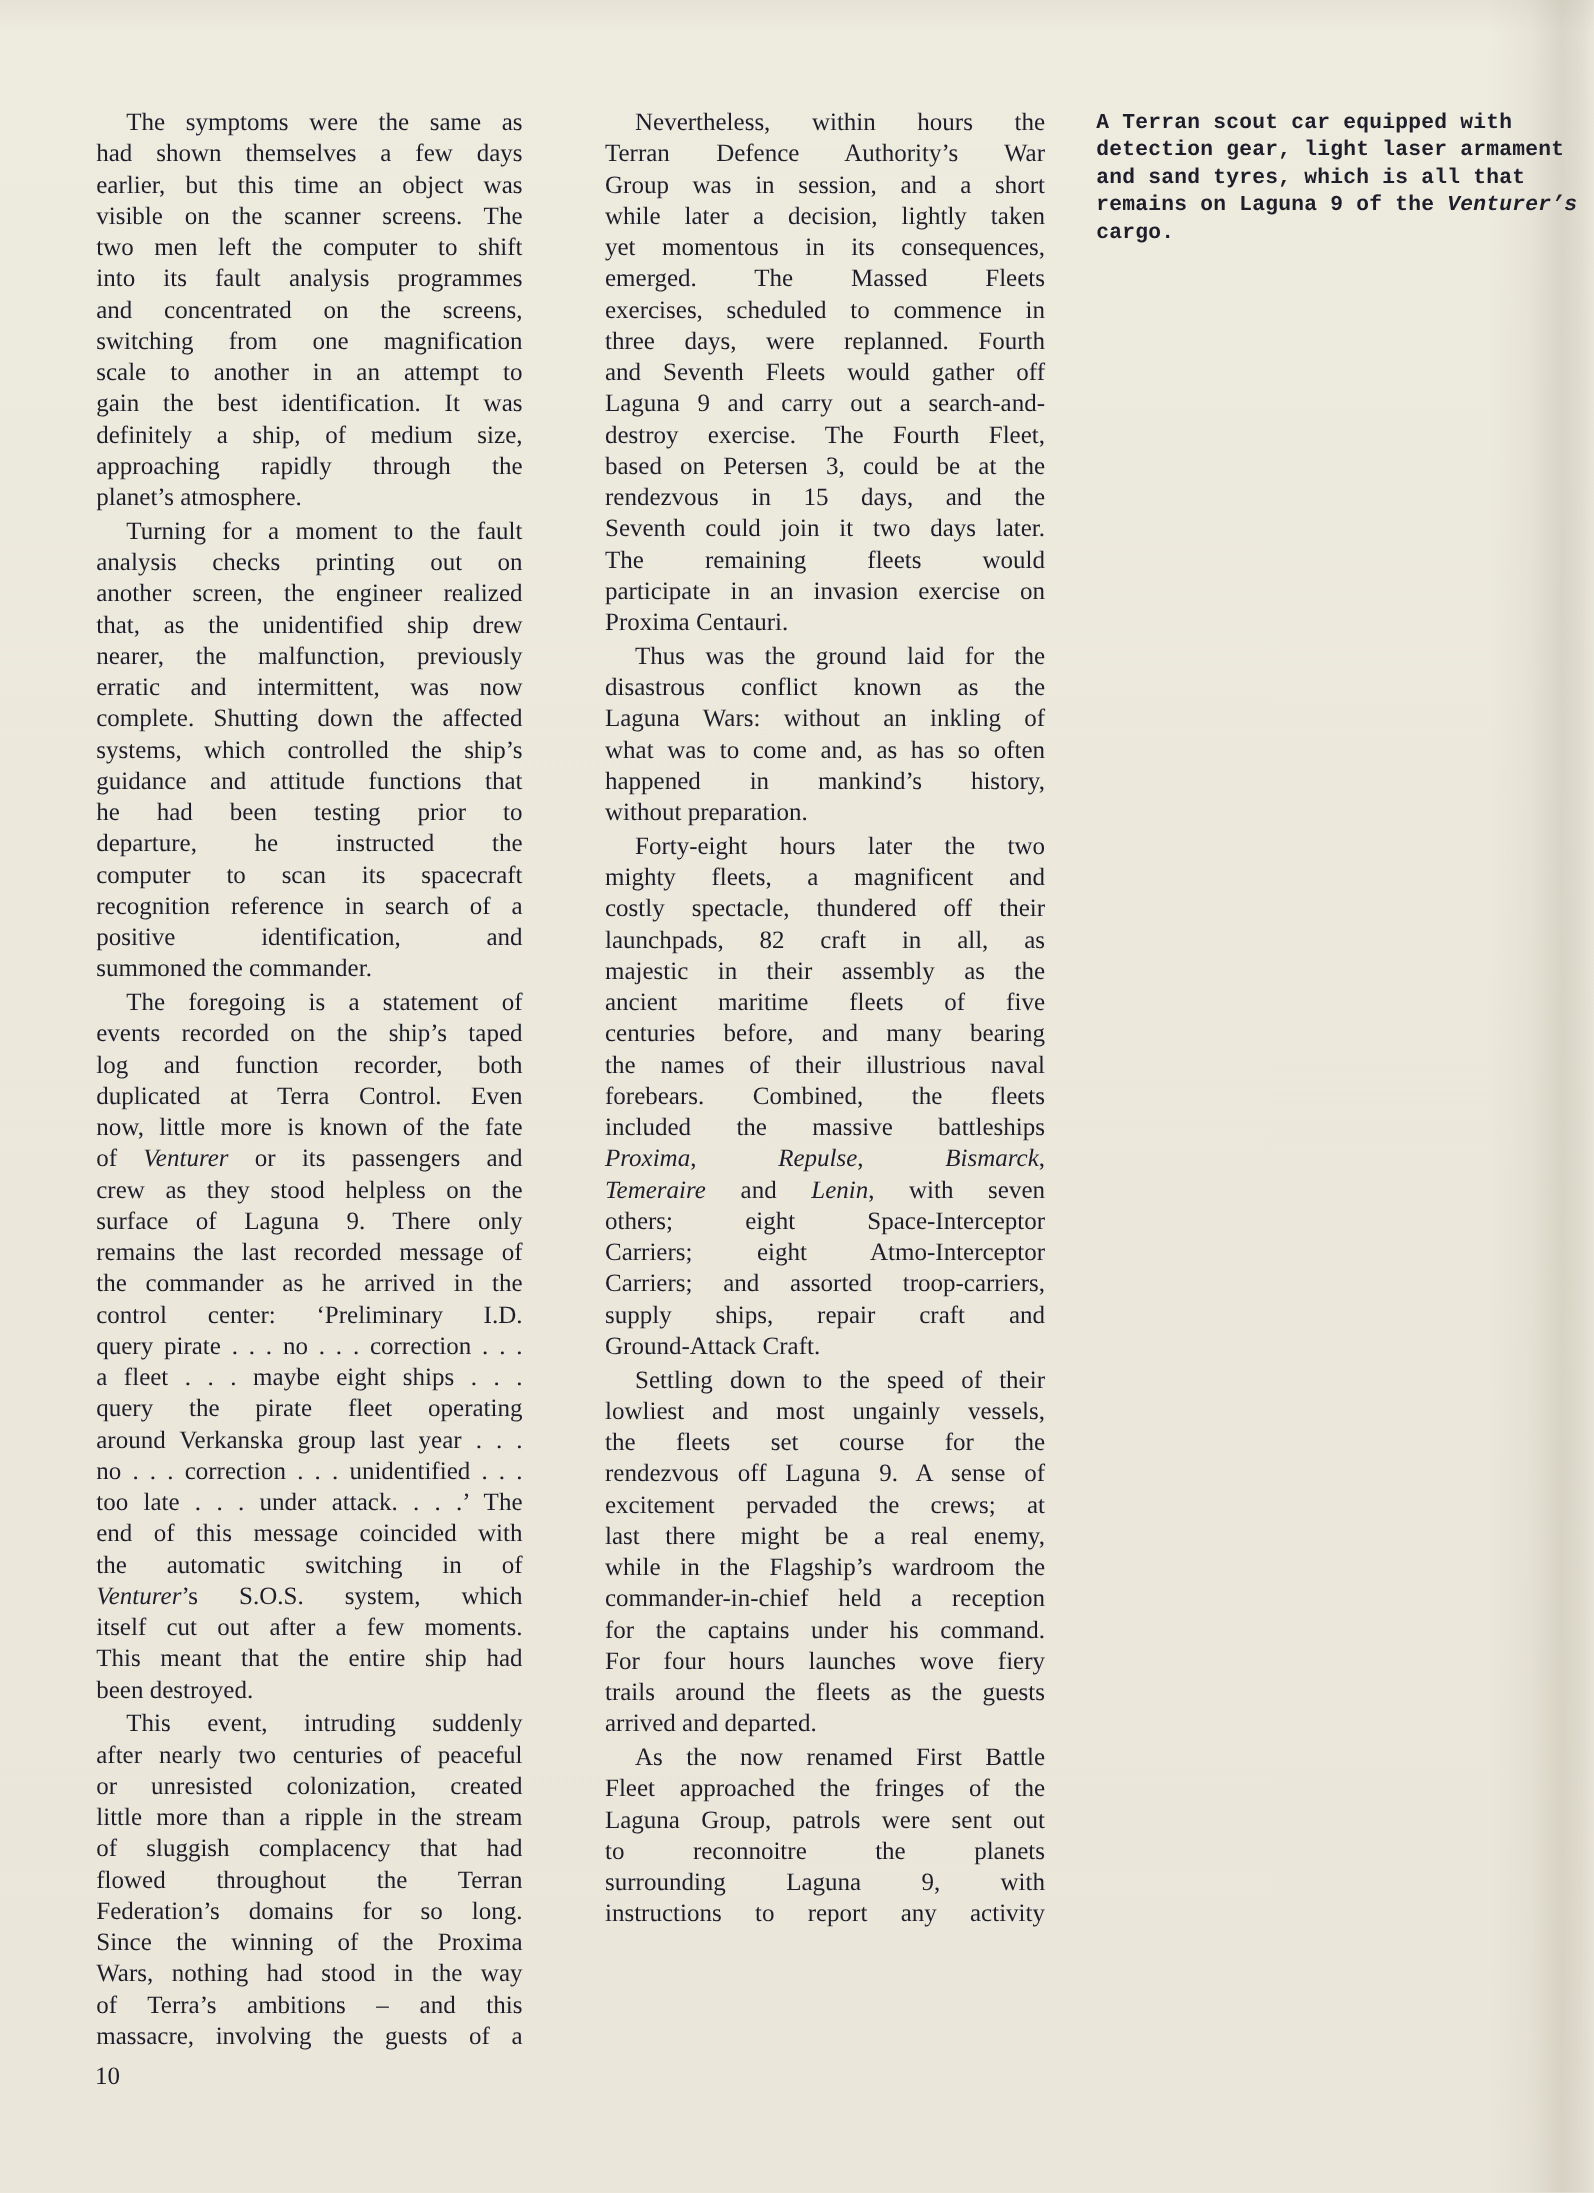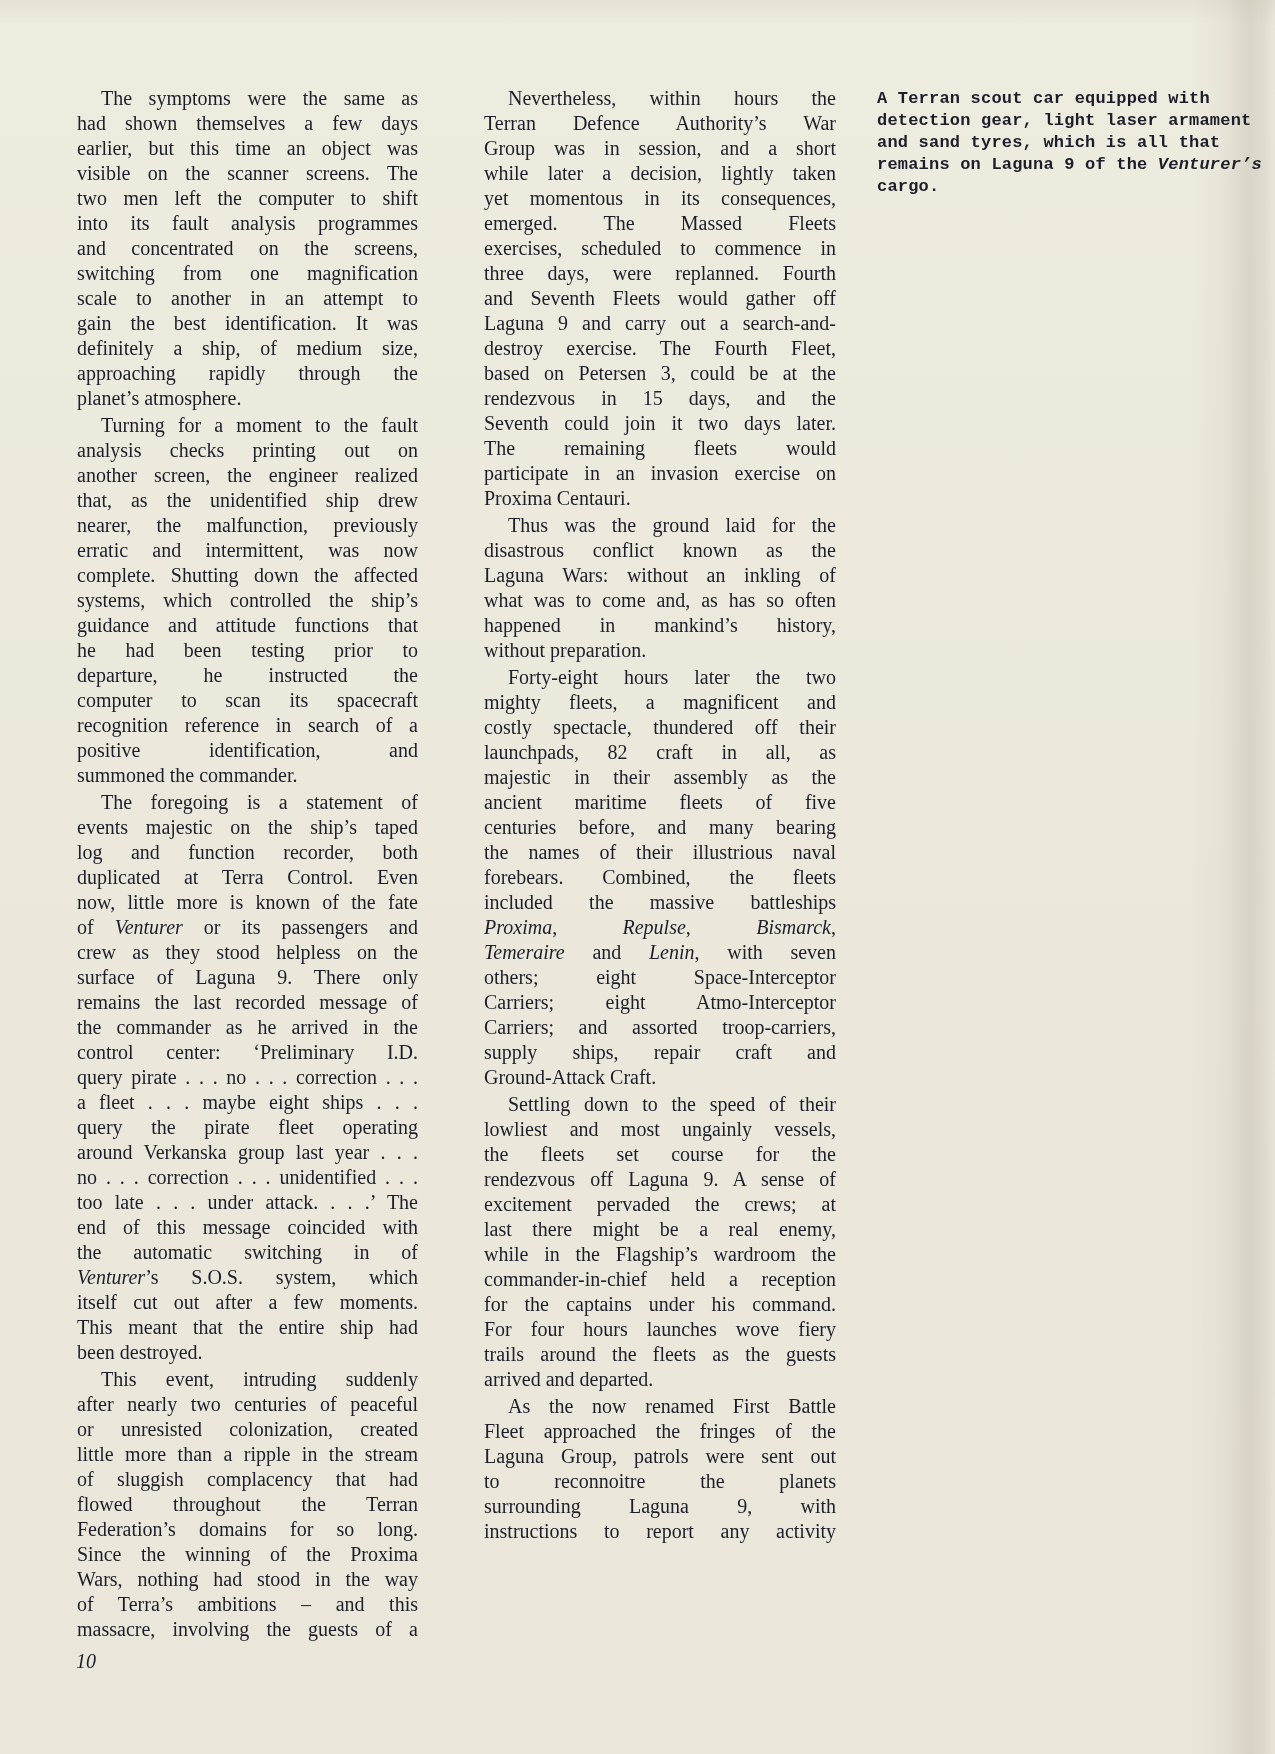--- a/index.html
+++ b/index.html
@@ -79,21 +79,20 @@
     white-space: nowrap;
     letter-spacing: 0.2px;
   }
   .cap-line i { font-style: italic; }
   .pagenum {
     position: absolute;
     left: 76px;
     top: 1650px;
     font-size: 20px;
     color: var(--ink, #1e1e2b);
-    font-style: italic;
   }
 </style>
 </head>
 <body>
 
 <div class="page">
   <div class="edge-top"></div>
   <div class="edge-shadow"></div>
 
   <div class="col col-left">
@@ -124,21 +123,21 @@
         <div class="line">guidance and attitude functions that</div>
         <div class="line">he had been testing prior to</div>
         <div class="line">departure, he instructed the</div>
         <div class="line">computer to scan its spacecraft</div>
         <div class="line">recognition reference in search of a</div>
         <div class="line">positive identification, and</div>
         <div class="line flush">summoned the commander.</div>
       </div>
       <div class="paragraph">
         <div class="line indent">The foregoing is a statement of</div>
-        <div class="line">events majestic on the ship’s taped</div>
+        <div class="line">events recorded on the ship’s taped</div>
         <div class="line">log and function recorder, both</div>
         <div class="line">duplicated at Terra Control. Even</div>
         <div class="line">now, little more is known of the fate</div>
         <div class="line">of <i>Venturer</i> or its passengers and</div>
         <div class="line">crew as they stood helpless on the</div>
         <div class="line">surface of Laguna 9. There only</div>
         <div class="line">remains the last recorded message of</div>
         <div class="line">the commander as he arrived in the</div>
         <div class="line">control center: ‘Preliminary I.D.</div>
         <div class="line">query pirate . . . no . . . correction . . .</div>

